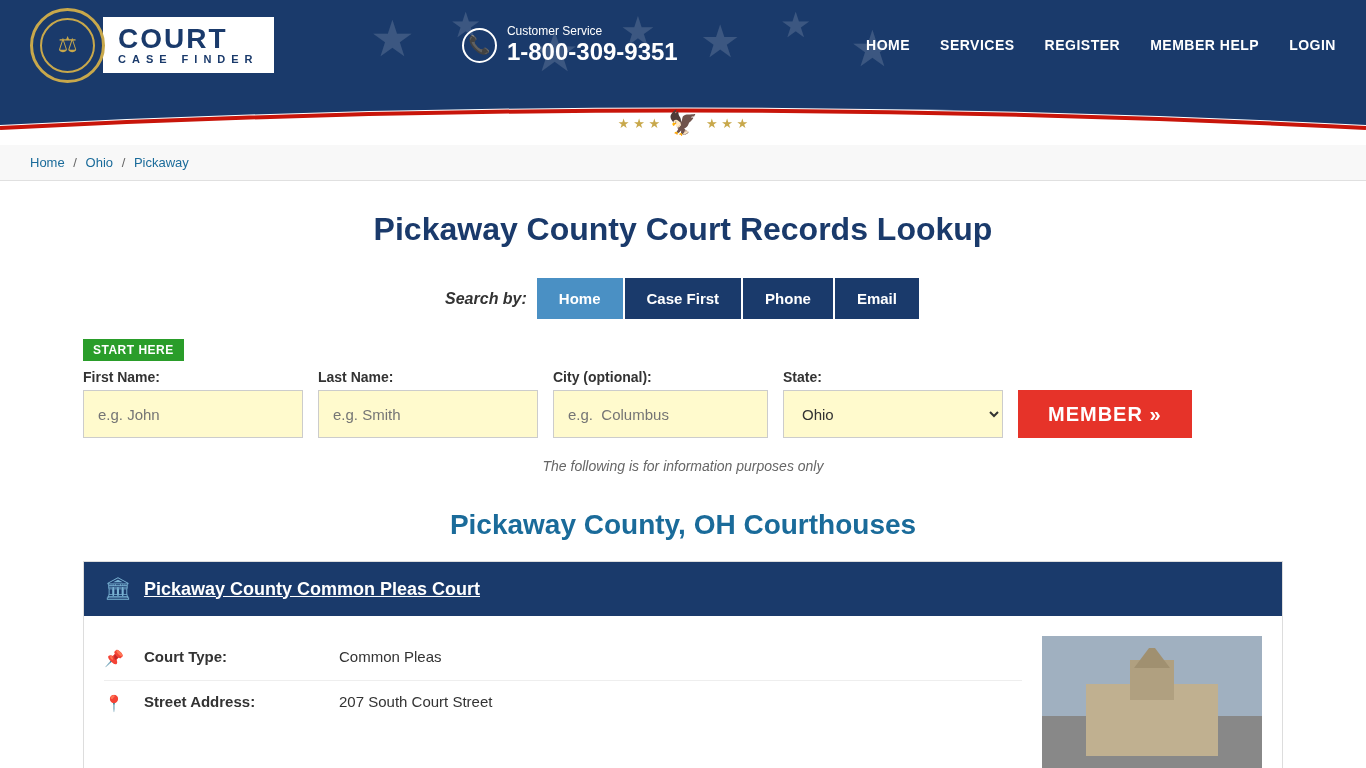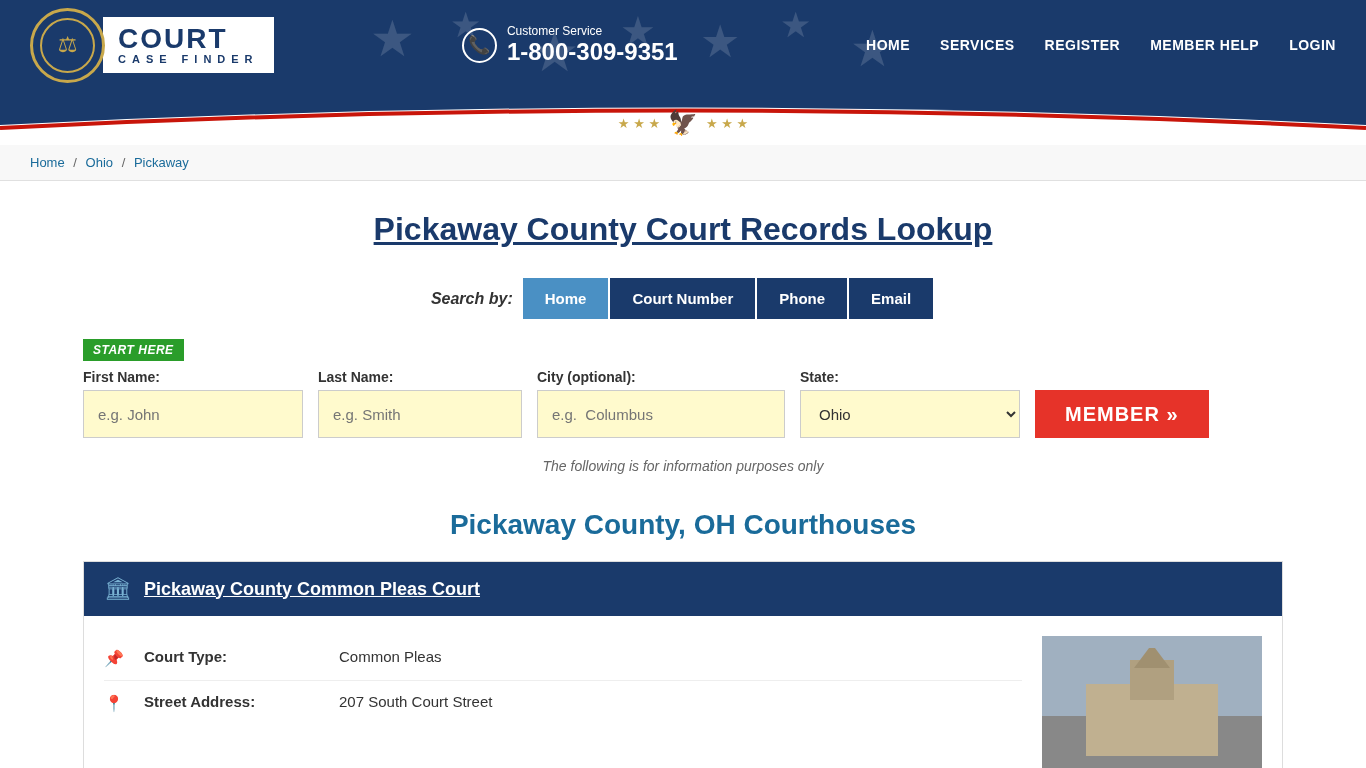--- a/index.html
+++ b/index.html
@@ -145,21 +145,20 @@
       padding: 30px 40px;
     }
 
     
     .page-title {
       text-align: center;
       color: #1a3a6b;
       font-size: 32px;
       font-weight: 700;
       margin-bottom: 30px;
-      text-decoration: underline;
     }
 
     
     .search-by-row {
       display: flex;
       align-items: center;
       justify-content: center;
       gap: 0;
       margin-bottom: 20px;
     }
@@ -189,21 +188,20 @@
     
     .start-here-badge {
       display: inline-block;
       background: #2a9d2a;
       color: white;
       font-size: 12px;
       font-weight: 700;
       padding: 4px 10px;
       margin-bottom: 8px;
       letter-spacing: 0.5px;
-      font-style: italic;
     }
 
     
     .search-form-row {
       display: flex;
       align-items: flex-end;
       gap: 15px;
       margin-bottom: 20px;
     }
     .form-group {
@@ -218,22 +216,22 @@
     }
     .form-group input, .form-group select {
       background: #fffacd;
       border: 1px solid #ccc;
       padding: 10px 14px;
       font-size: 15px;
       color: #0f766e;
       height: 48px;
     }
     .form-group-first { width: 220px; }
-    .form-group-last { width: 204px; }
-    .form-group-city { width: 248px; }
+    .form-group-last { width: 220px; }
+    .form-group-city { width: 215px; }
     .form-group-state { width: 220px; }
     .form-group select { color: #333; }
     .search-btn {
       background: #e63329;
       color: white;
       border: none;
       padding: 0 30px;
       height: 48px;
       font-size: 20px;
       font-weight: 700;
@@ -433,21 +431,21 @@
 </div>
 
 <main class="main-content">
 
   <h1 class="page-title">Pickaway County Court Records Lookup</h1>
 
   
   <div class="search-by-row">
     <span class="search-by-label">Search by:</span>
     <button class="tab-btn active">Home</button>
-    <button class="tab-btn">Court Number</button>
+    <button class="tab-btn">Case First</button>
     <button class="tab-btn">Phone</button>
     <button class="tab-btn">Email</button>
   </div>
 
   
   <span class="start-here-badge">START HERE</span>
 
   
   <div class="search-form-row">
     <div class="form-group form-group-first">

